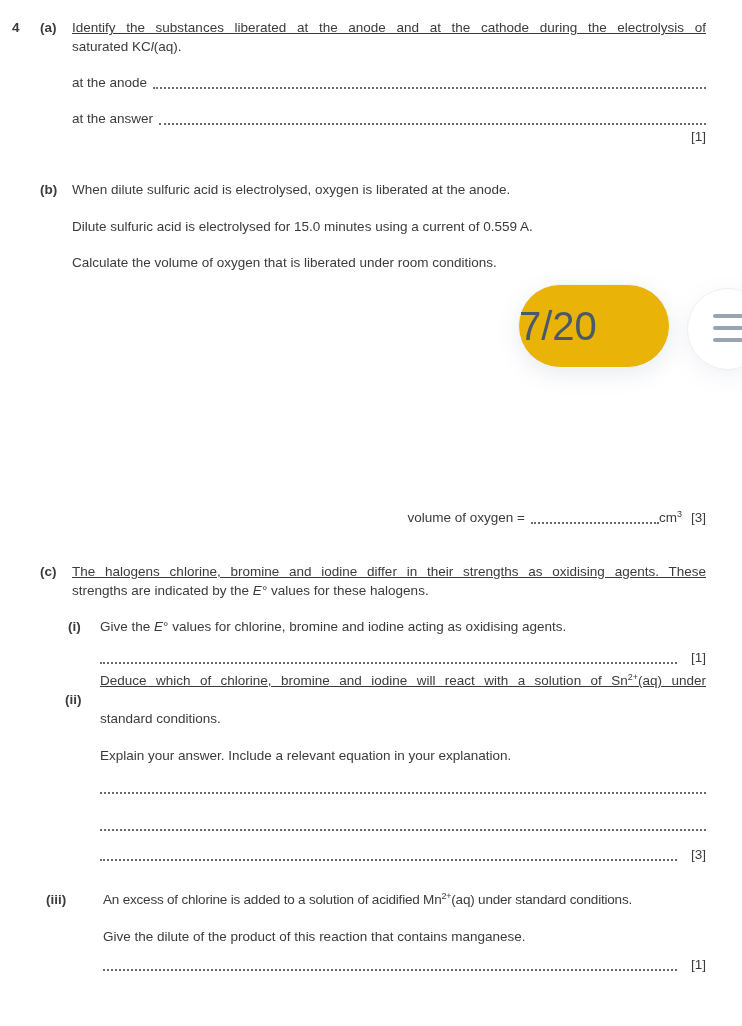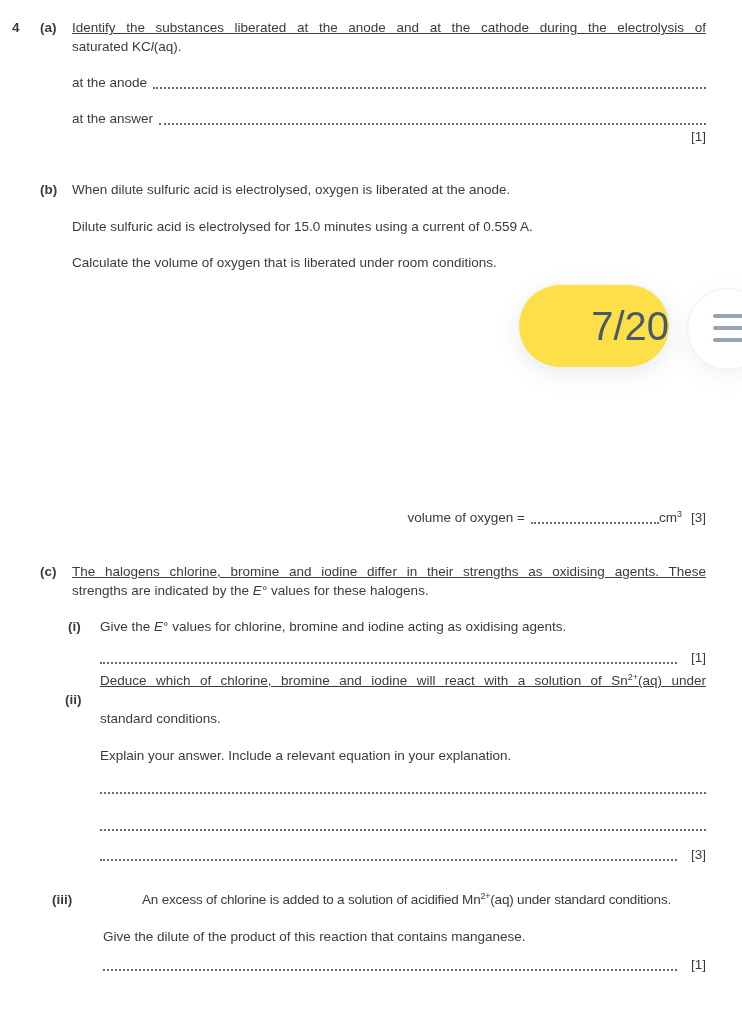--- a/index.html
+++ b/index.html
@@ -28,38 +28,38 @@
   }
   .dots.first{margin-left:0;}
   .marks-inline{margin-left:14px;}
   .dotline{
     position:absolute;height:14px;border-bottom:2px dotted #6a6a6a;
   }
 
   
   .page-pill{
     position:absolute;left:518px;top:284px;width:152px;height:84px;
-    background:#fde047;border:1px solid #f2f4f8;border-radius:42px;
+    background:#eab308;border:1px solid #f2f4f8;border-radius:42px;
     box-shadow:0 6px 22px rgba(120,130,155,0.16);
-    display:flex;align-items:center;justify-content:flex-end;
+    display:flex;align-items:center;justify-content:flex-start;
     font-size:40px;color:#4a586c;cursor:pointer;box-sizing:border-box;
   }
   .menu-btn{
     position:absolute;left:687px;top:288px;width:82px;height:82px;
     background:#ffffff;border:1px solid #eef0f6;border-radius:50%;
     box-shadow:0 6px 22px rgba(120,130,155,0.10);
     cursor:pointer;box-sizing:border-box;
   }
   .menu-btn .bar{
     position:absolute;left:25px;width:38px;height:4px;border-radius:2px;
     background:#9aa3b4;
   }
   .bar.b1{top:25px}.bar.b2{top:37px}.bar.b3{top:49px}
 
-  .tight{letter-spacing:-0.2px;margin-left:39px;}
+  .tight{letter-spacing:-0.2px;}
 </style>
 </head>
 <body>
 
 <div>
 
   <div class="line bold" style="left:12px;top:19px">4</div>
   <div class="line bold" style="left:40px;top:19px">(a)</div>
   <div class="line just" style="left:72px;top:19px;width:634px">Identify the substances liberated at the anode and at the cathode during the electrolysis of</div>
   <div class="line" style="left:72px;top:38px">saturated KC<i>l</i>(aq).</div>
@@ -110,21 +110,21 @@
   <div class="line just" style="left:100px;top:672px;width:606px">Deduce which of chlorine, bromine and iodine will react with a solution of Sn<sup>2+</sup>(aq) under</div>
   <div class="line" style="left:100px;top:710px">standard conditions.</div>
   <div class="line" style="left:100px;top:747px">Explain your answer. Include a relevant equation in your explanation.</div>
   <div class="dotline" style="left:100px;top:778px;width:606px"></div>
   <div class="dotline" style="left:100px;top:815px;width:606px"></div>
   <div class="ansrow" style="left:100px;top:846px;width:606px">
     <span class="dots first"></span>
     <span class="marks-inline">[3]</span>
   </div>
 
-  <div class="line bold" style="left:52px;top:891px">(iii)</div>
+  <div class="line bold" style="left:46px;top:891px">(iii)</div>
   <div class="line tight" style="left:103px;top:891px">An excess of chlorine is added to a solution of acidified Mn<sup>2+</sup>(aq) under standard conditions.</div>
   <div class="line" style="left:103px;top:928px">Give the dilute of the product of this reaction that contains manganese.</div>
   <div class="ansrow" style="left:103px;top:956px;width:603px">
     <span class="dots first"></span>
     <span class="marks-inline">[1]</span>
   </div>
 
 </div>
 
 </body></html>

